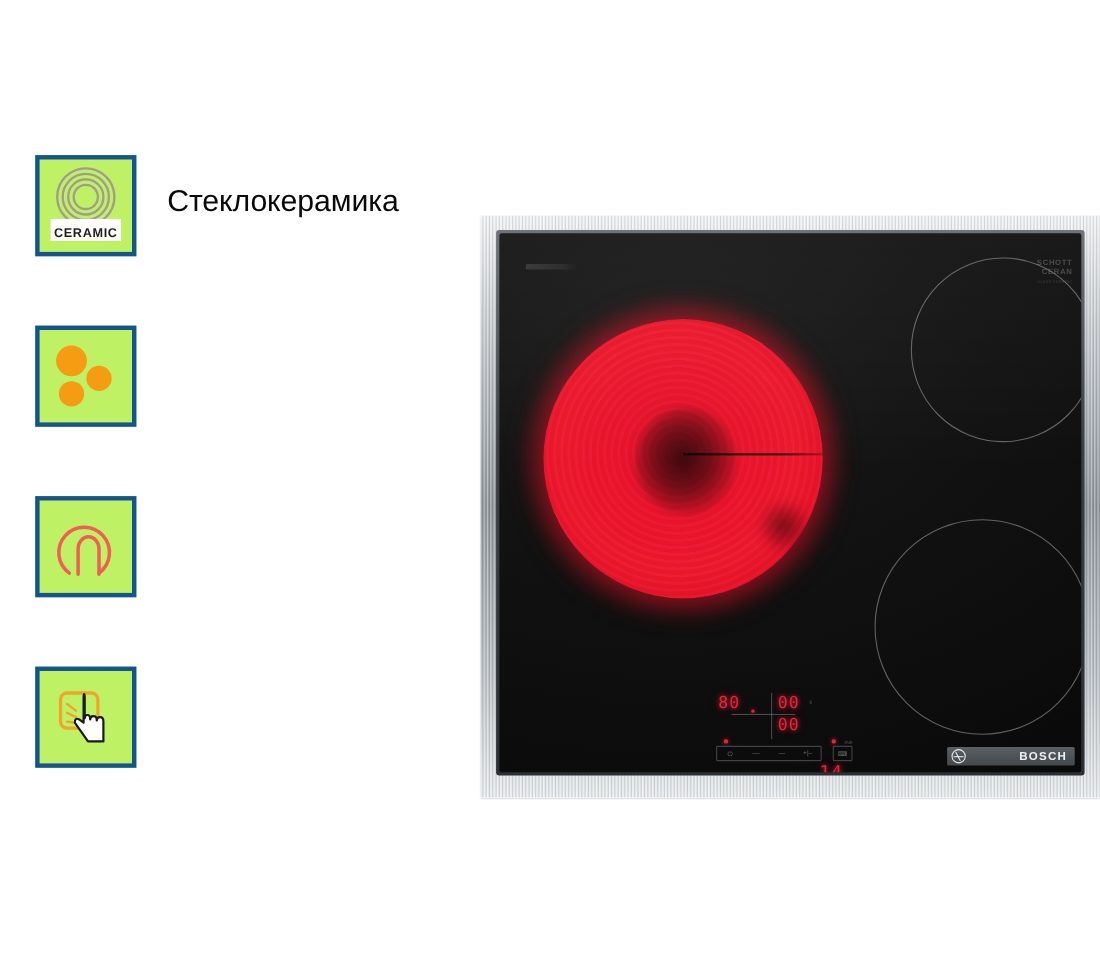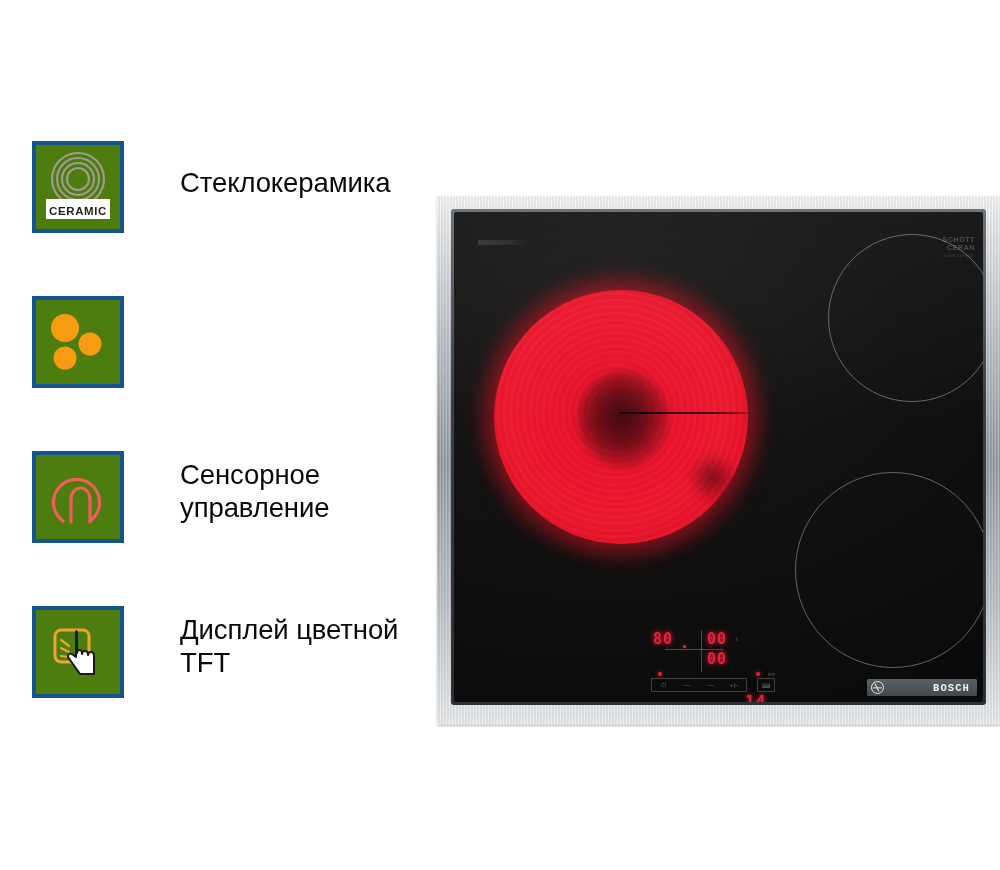--- a/index.html
+++ b/index.html
@@ -37,28 +37,28 @@
   .feature-row[data-row="0"] { top: 141px; }
   .feature-row[data-row="1"] { top: 296px; }
   .feature-row[data-row="2"] { top: 451px; }
   .feature-row[data-row="3"] { top: 606px; }
 
   .icon-box {
     width: 92px;
     height: 92px;
     box-sizing: border-box;
     border: 4px solid #15558f;
-    background: #4d7c0f;
+    background: #bef264;
     flex: 0 0 auto;
     position: relative;
   }
   .icon-box svg { display: block; }
 
   .feature-label {
-    margin-left: 56px;
+    margin-left: 28px;
     font-size: 27.5px;
     line-height: 33px;
     color: #0a0a0a;
     letter-spacing: -0.1px;
     white-space: pre-line;
     font-weight: 400;
   }
   .feature-row[data-row="0"] .feature-label { padding-top: 25px; }
   .feature-row[data-row="1"] .feature-label { padding-top: 25px; }
   .feature-row[data-row="2"] .feature-label { padding-top: 7px; }
@@ -249,21 +249,21 @@
   #control-panel {
     position: absolute;
     left: 193px;
     bottom: 8px;
     width: 130px;
     height: 66px;
   }
   .seg {
     position: absolute;
     font-family: "DejaVu Sans Mono", monospace;
-    font-weight: 700;
+    font-weight: 400;
     color: #e2243a;
     text-shadow: 0 0 4px rgba(226,30,52,0.85), 0 0 9px rgba(226,30,52,0.45);
     letter-spacing: 1px;
     line-height: 1;
   }
   #seg-left-top   { left: 6px;  top: 4px;  font-size: 15px; }
   #seg-right-top  { left: 60px; top: 4px;  font-size: 15px; }
   #seg-right-mid  { left: 60px; top: 24px; font-size: 15px; }
   #seg-timer      { left: 98px; top: 22px; font-size: 16px; margin-top: 44px; }
   #seg-dot {
@@ -381,21 +381,21 @@
     left: 1px; right: 1px; top: 50%;
     height: 1.2px;
     background: #e8eaec;
     transform: translateY(-50%);
   }
   #bosch-word {
     color: #eef0f2;
     font-size: 10.5px;
     font-weight: 700;
     letter-spacing: 1.1px;
-    font-family: Liberation Mono, monospace;
+    font-family: Liberation Sans, sans-serif;
     padding-left: 44px;
   }
 </style>
 </head>
 <body>
 
 <div id="page">
 
   <div id="feature-list">
 
@@ -429,43 +429,39 @@
       <div class="icon-box">
         <svg width="84" height="84" viewBox="0 0 84 84">
           <g fill="none" stroke="#ef5f56" stroke-width="3.2" stroke-linecap="round">
 
             <path d="M 27 66 A 23 23 0 1 1 54 66"></path>
 
             <path d="M 35 67 L 35 44 A 9.5 11 0 0 1 54 44 L 54 67"></path>
           </g>
         </svg>
       </div>
-      <div class="feature-label">Сенсорное
-управление</div>
     </div>
 
     <div class="feature-row" data-row="3">
       <div class="icon-box">
         <svg width="84" height="84" viewBox="0 0 84 84">
 
           <rect x="19" y="20" width="34" height="32" rx="6" ry="6" fill="none" stroke="#f0a52e" stroke-width="3"></rect>
 
           <g stroke="#f0a52e" stroke-width="2.2" stroke-linecap="round">
             <line x1="25" y1="30" x2="33" y2="36"></line>
             <line x1="25" y1="38" x2="33" y2="42"></line>
             <line x1="25" y1="46" x2="33" y2="47"></line>
           </g>
 
           <path d="M 40 24 L 40 47 L 36 44 Q 32 42 32 47 L 44 64 L 58 64 L 58 46
                    Q 58 42 55 42 Q 52 42 52 45 Q 52 41 49 41 Q 46 41 46 44
                    Q 46 40 43.5 40 Q 41 40 41 43 L 41 24 Q 41 21 40.5 21 Q 40 21 40 24 Z" fill="#ffffff" stroke="#1a1a1a" stroke-width="2" stroke-linejoin="round"></path>
         </svg>
       </div>
-      <div class="feature-label">Дисплей цветной
-TFT</div>
     </div>
 
   </div>
 
   <div id="cooktop">
 
     <div id="frame"></div>
     <div id="frame-inner-bevel"></div>
 
     <div id="glass">

